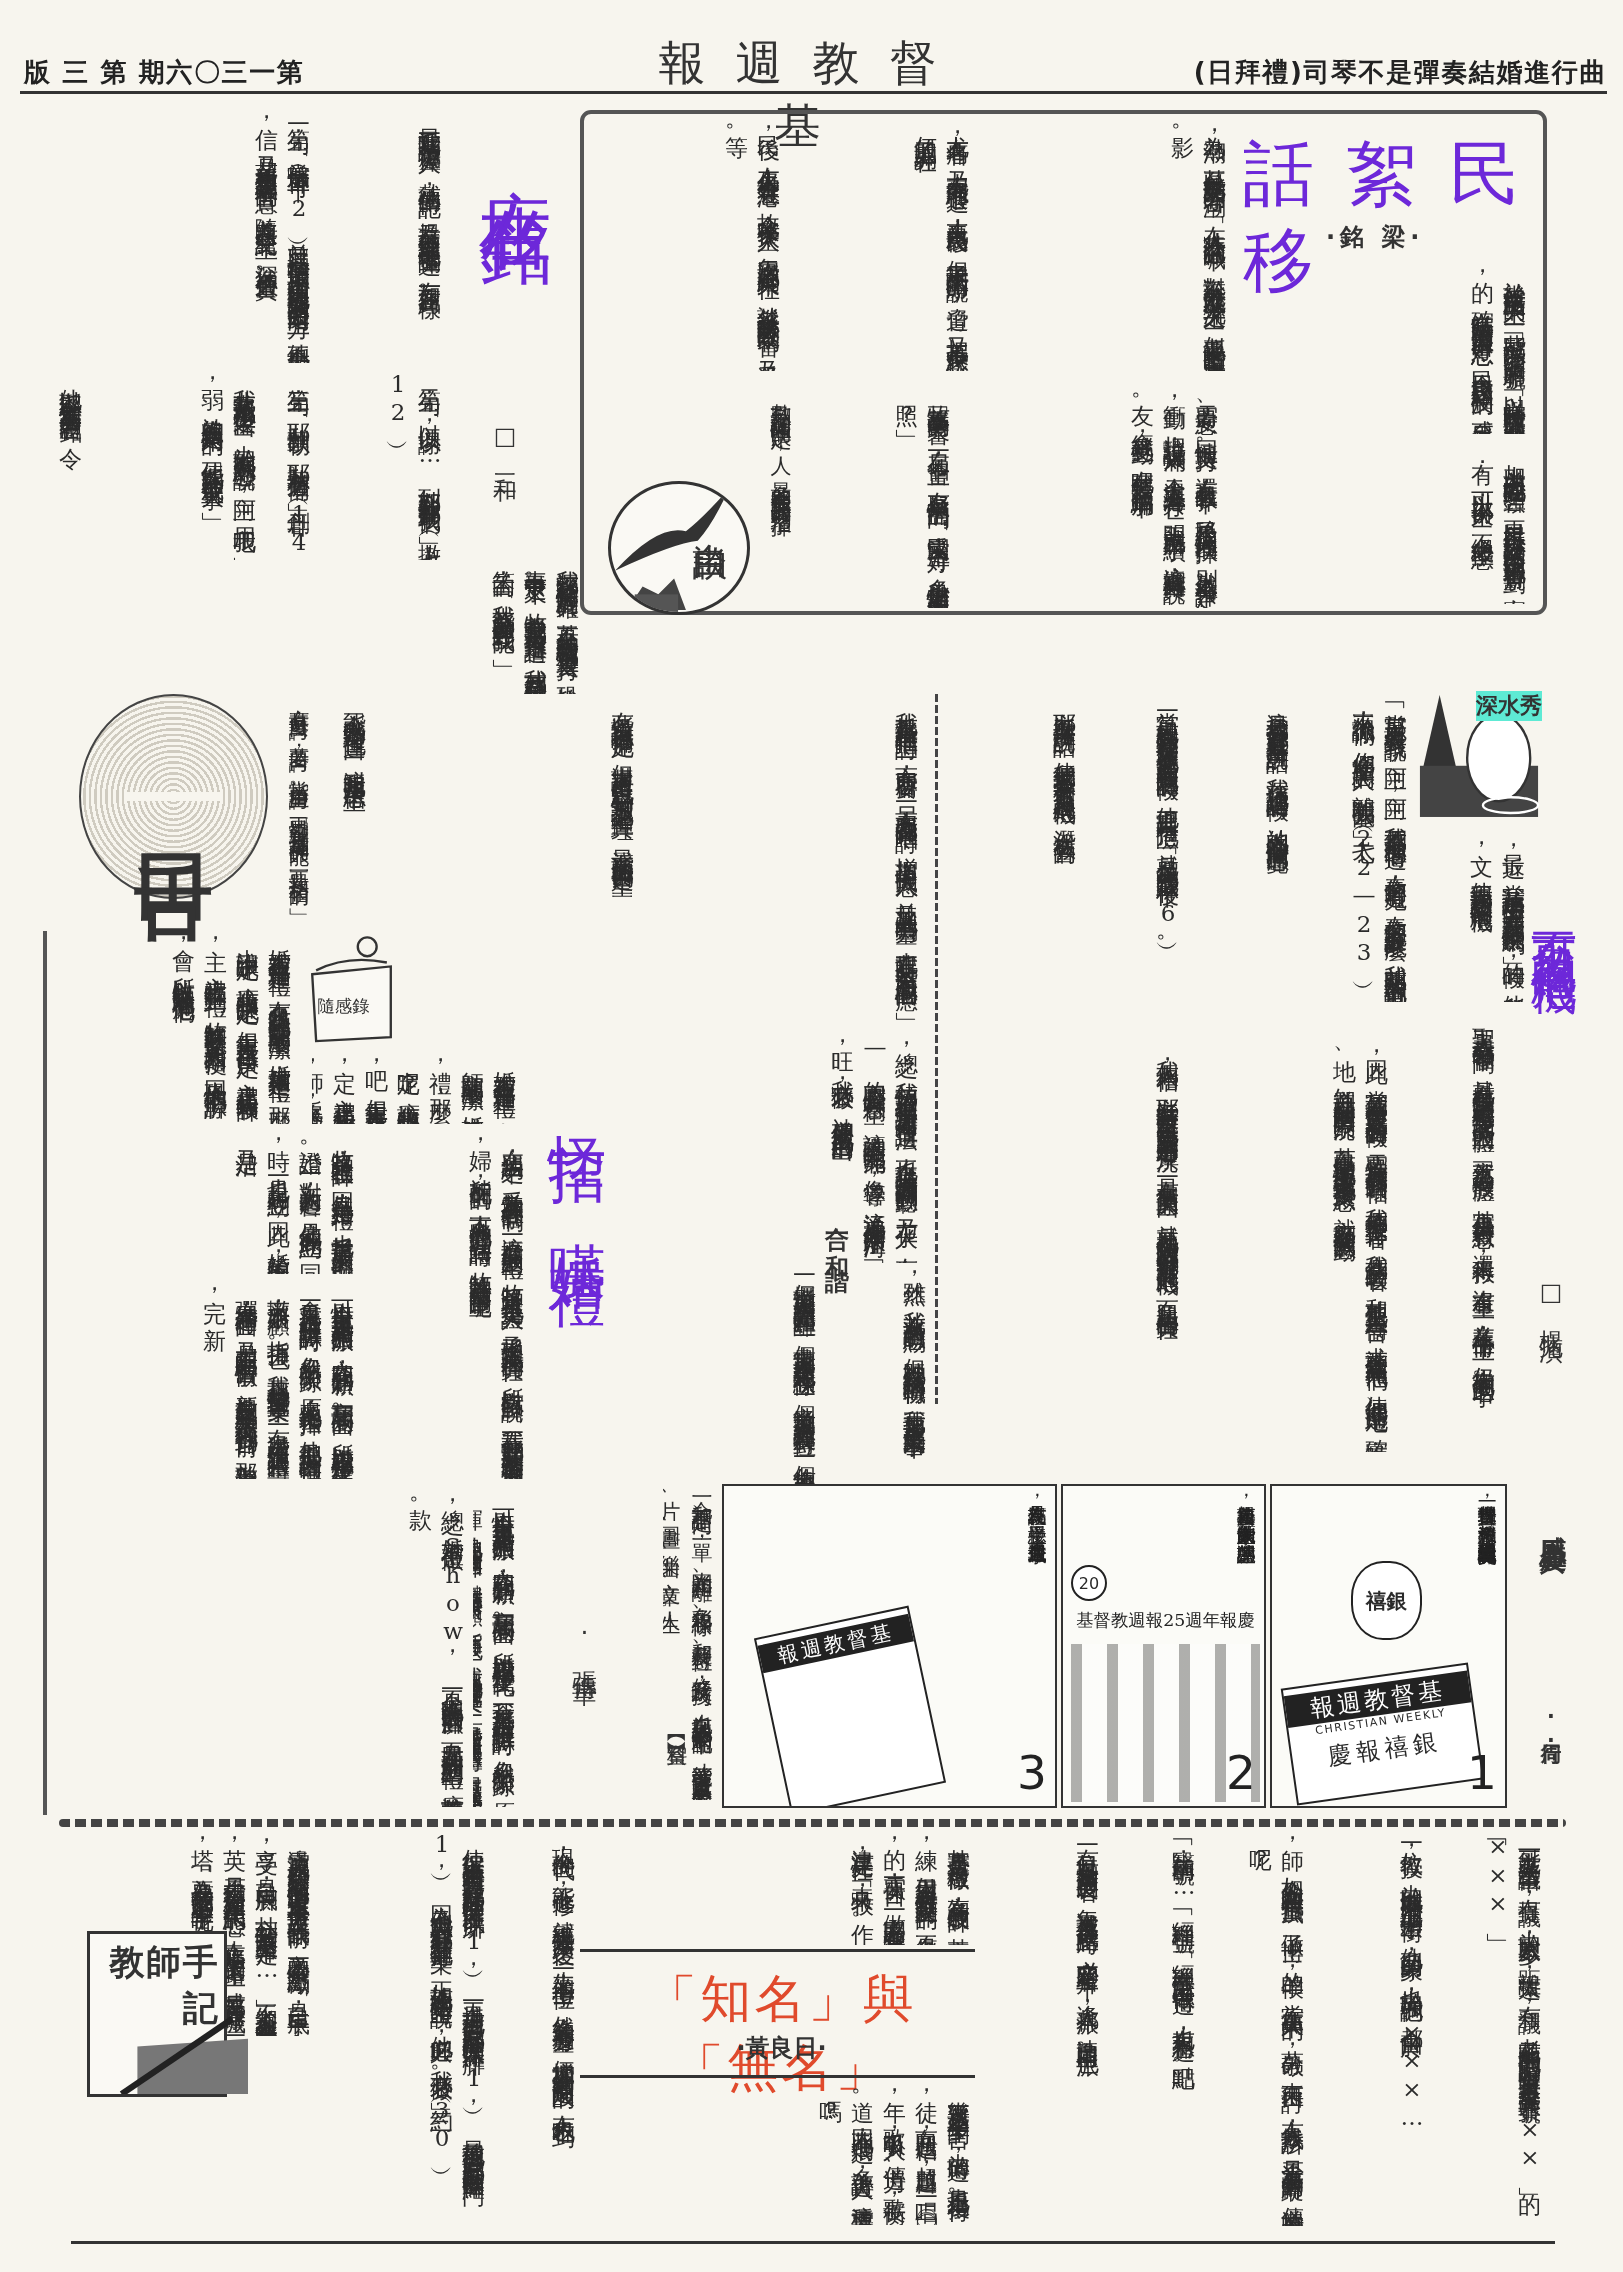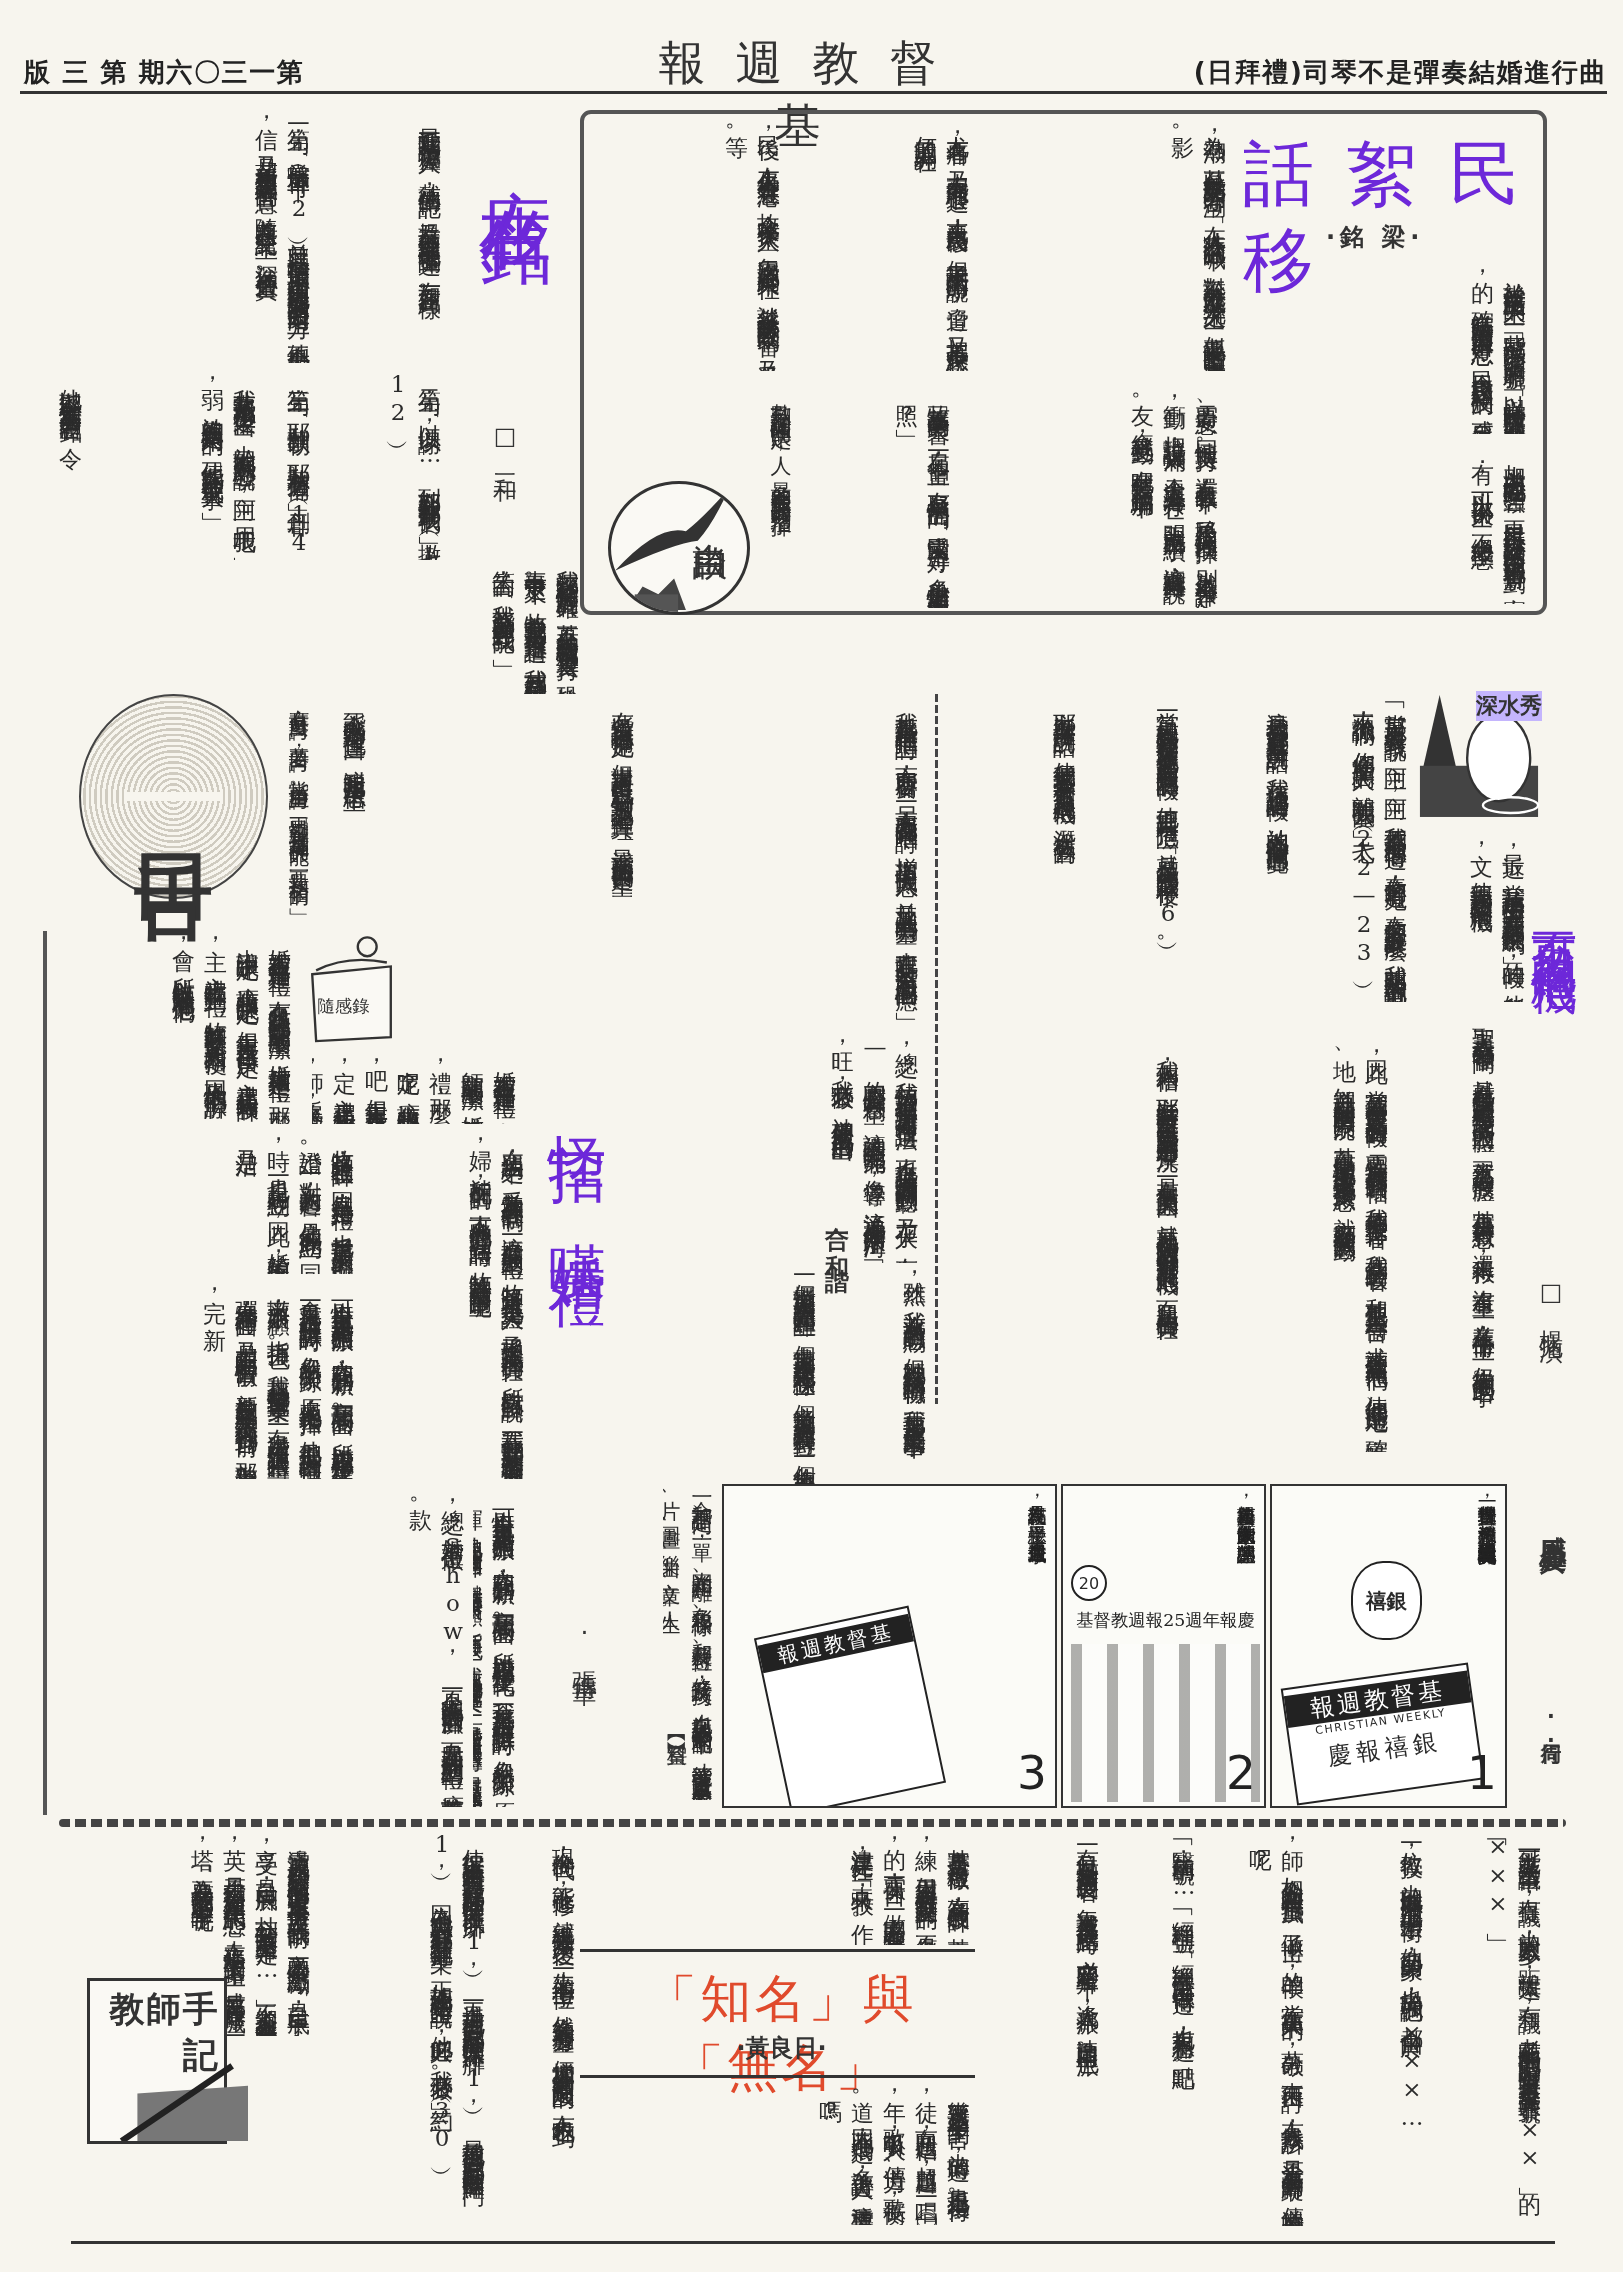--- a/index.html
+++ b/index.html
@@ -75,21 +75,21 @@
 <div class="abs vt" style="left:292px;top:694px;width:79px;height:221px">能令人感動「道理」也連白…這叫我明白決志信主…</div>
 <div class="abs vt" style="left:268px;top:694px;width:47px;height:221px;font-size:20.5px">有甚麼可誇口，若要誇口，當指着主誇口。更體會到「福音本是神的大能，要救一切相信的。」</div>
 
 <div class="abs" style="left:1416px;top:687px;width:126px;height:130px">
   <svg width="126" height="130" viewBox="0 0 160 165">
     <path d="M30,10 L55,120 L5,120Z" fill="#333"></path>
     <rect x="5" y="100" width="150" height="65" fill="#444"></rect>
     <ellipse cx="105" cy="90" rx="40" ry="55" fill="#fff" stroke="#333" stroke-width="3"></ellipse>
     <ellipse cx="120" cy="150" rx="35" ry="10" fill="none" stroke="#fff" stroke-width="3"></ellipse>
   </svg>
-  <div class="abs" style="right:0;top:4px;font-family:'DejaVu Sans',sans-serif;font-weight:bold;font-size:22px;color:#333;background:#c4b5fd">深水秀</div>
+  <div class="abs" style="right:0;top:4px;font-family:'DejaVu Sans',sans-serif;font-weight:bold;font-size:22px;color:#333;background:#5eead4">深水秀</div>
 </div>
 
 <div class="abs title-red" style="left:1527px;top:896px;font-size:46px;line-height:55px;letter-spacing:4.7px">不可忽視的一個危機</div>
 <div class="abs byline" style="left:1535px;top:1278px;font-size:24px;font-weight:normal">□楊兆湞</div>
 
 <div class="abs vt" style="left:1412px;top:836px;width:118px;height:166px">最近，當我讀葛培理博士的一篇文章「我們蒙神悅納嗎？」的時候，他所引用的這段經文，使我再次想到教會的一個危機！</div>
 <div class="abs vt" style="left:1294px;top:694px;width:118px;height:308px">「當那日必有許多人對我說，主阿，主阿，我們不是奉你的名傳道，奉你的名趕鬼，奉你的名行許多異能麼？我就明明的告訴他們說，我從來不認識你們，你們這些作惡的人，離開我去罷！」（太七22—23）</div>
 <div class="abs vt" style="left:1184px;top:694px;width:110px;height:308px">這是我們教會元首主耶穌基督所說的話。我深信祂說這話的時候，祂的內心必常傷痛的感覺。</div>
 <div class="abs vt" style="left:1081px;top:694px;width:103px;height:316px">當第一世紀的教會領袖使徒保羅數算他所會受過的各種危險的時候，他提出其中一種危險，就是「假弟兄的危險」（林後十一26）。</div>
 <div class="abs vt" style="left:1026px;top:694px;width:55px;height:316px">主耶穌與保羅所說的話，使我們看見教會常有一個不可忽視的危機，潛伏在教會的</div>
@@ -167,21 +167,21 @@
 <div class="hline" style="left:580px;top:1949px;width:395px"></div>
 <div class="hline" style="left:580px;top:2075px;width:395px"></div>
 
 <div class="abs vt" style="left:978px;top:1831px;width:126px;height:395px">有一位已具有相當知名度的長者，每次被選為部長或主席時，必定印發名片一千，逢人都派，連自己同工也派。</div>
 <div class="abs vt" style="left:580px;top:1831px;width:395px;height:114px">其實是否需要這樣做，高知名度的牧師，其實未經訓練，但引用經典來對牧師反對工作的，不是經過教導的，需要休一日，做一之間不齊有趣味，津津是見怪，真來「牧」，作。</div>
 <div class="abs vt" style="left:489px;top:1831px;width:91px;height:395px">現今的世代，能不進修，就經過太平洋回來之後，先來一個博士學位，然後知名度和分量，便增加不到的名葡萄是酸的，有人也吃不到…</div>
 <div class="abs vt" style="left:580px;top:2083px;width:395px;height:142px">幾次要越過一千多年的言，由於傳道，也是不易獲得。因為荒漠的徒，向而超越信，超越題目，唱一二〇〇〇年，歌名吸引人，傳道力、歌長衡，使更夠學道。因此不進則退，多許傳道人，這種需要嗎？</div>
 
 <div class="abs vt" style="left:316px;top:1831px;width:174px;height:395px">使徒保羅出來傳道時稱自己為「作基督耶穌的使徒保羅」（以弗所一：1），再進一步他稱自己為「基督耶穌的僕人保羅」（腓一：1），最後他稱自己為「基督耶穌被囚的保羅」（門一：1），因為他立志叫人只知道「耶穌基督並他釘十架」，正如施洗約翰遇見主時說：「他必興旺，我必衰微。」（約三30）</div>
 <div class="abs vt" style="left:55px;top:1831px;width:260px;height:205px">邊雲波弟兄所撰寫的「獻給無名的傳道者」這本小冊子再一次呈現在我眼前，內心又帶來一點激勵：「是自己底手，放下世上的享受，是自己底脚，甘心到苦難的道路上來奔走……」不知道今天教會中無數的精英，是否仍然存着這一種四十年代的心態，走在這條十字架的道路上，或是努力在建一座城，造一座塔，「為要傳揚我們的名」直至千古呢？</div>
-<div class="abs box" style="left:87px;top:1978px;width:140px;height:166px;border:3.2px solid #333">
+<div class="abs box" style="left:87px;top:1931px;width:140px;height:166px;border:3.2px solid #333">
   <div style="font-family:'DejaVu Sans',sans-serif;font-weight:bold;font-size:35px;line-height:46px;color:#333;padding:4.7px;direction:rtl;letter-spacing:1.6px">教師手記</div>
   <svg width="158" height="79" viewBox="0 0 200 100" style="position:absolute;left:0;bottom:0">
     <path d="M60,100 L60,40 L200,30 L200,100Z" fill="#777"></path>
     <path d="M40,100 L180,5" stroke="#222" stroke-width="8"></path>
   </svg>
 </div>
 <div class="hline" style="left:71px;top:2241px;width:1484px"></div>
 
 <div class="abs vt" style="left:1428px;top:1831px;width:118px;height:395px">可能在某一次會議當中，有提議，由於人數眾多，距離太遠，有和議，老花眼的由於他們調一時叫不出其實大多是有主席「大寶非號「×××」的「×××」</div>
 <div class="abs vt" style="left:1310px;top:1831px;width:118px;height:395px">一位教授，由於他以海外回流加上一個博士頭銜，他自己的印象，也由於強調他，都會由於×××…</div>

